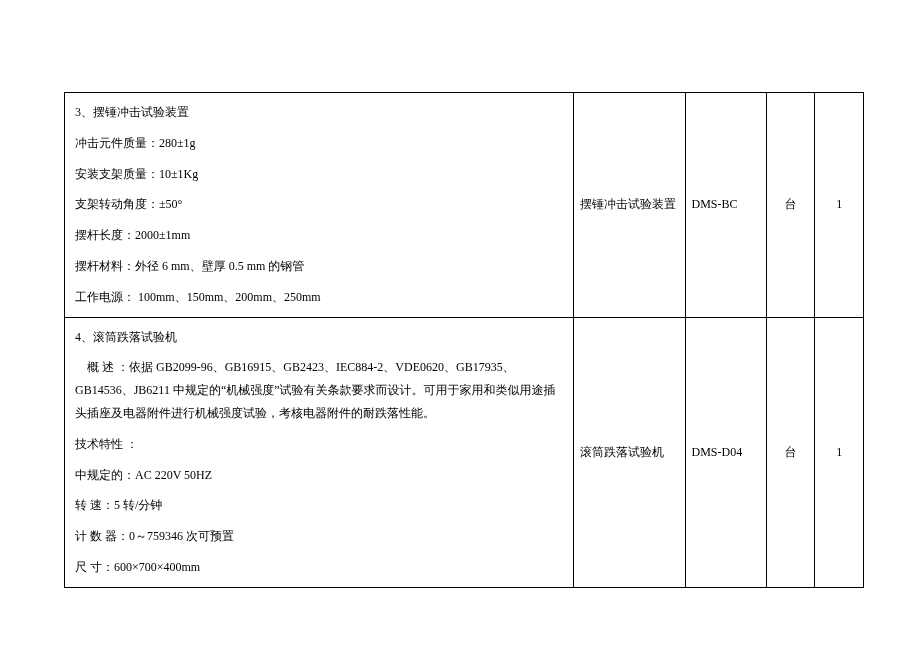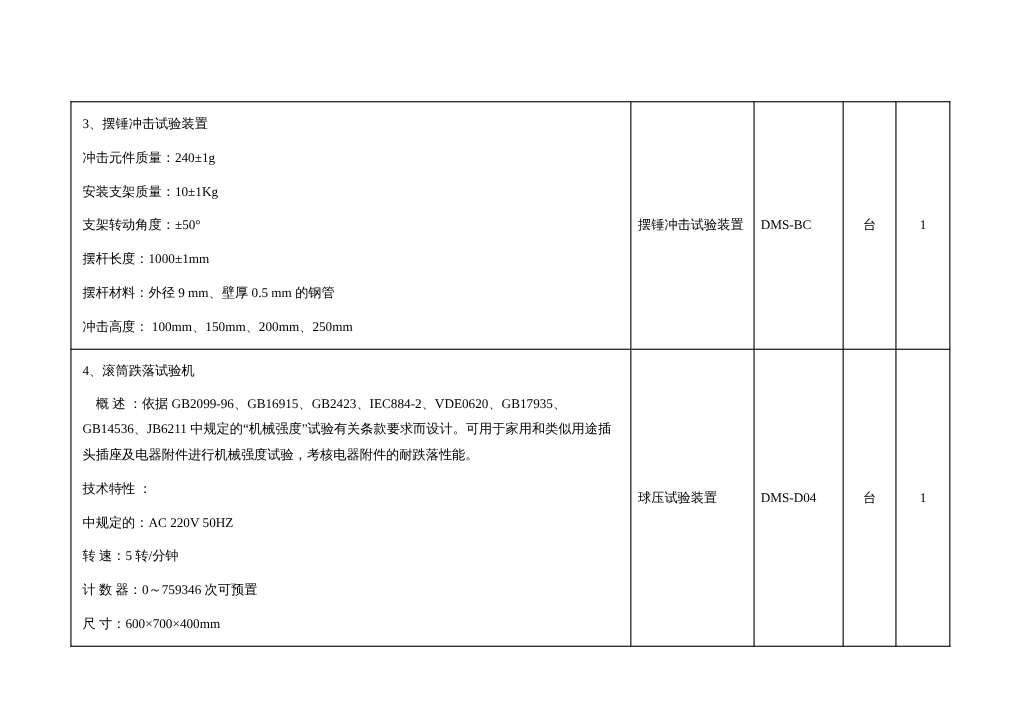--- a/index.html
+++ b/index.html
@@ -42,41 +42,41 @@
     <col class="col-desc">
     <col class="col-name">
     <col class="col-model">
     <col class="col-unit">
     <col class="col-qty">
   </colgroup>
   <tbody>
     <tr>
       <td>
         <div class="desc-line">3、摆锤冲击试验装置</div>
-        <div class="desc-line">冲击元件质量：240±1g</div>
+        <div class="desc-line">冲击元件质量：280±1g</div>
         <div class="desc-line">安装支架质量：10±1Kg</div>
         <div class="desc-line">支架转动角度：±50°</div>
-        <div class="desc-line">摆杆长度：1000±1mm</div>
-        <div class="desc-line">摆杆材料：外径 9 mm、壁厚 0.5 mm 的钢管</div>
-        <div class="desc-line">冲击高度： 100mm、150mm、200mm、250mm</div>
+        <div class="desc-line">摆杆长度：2000±1mm</div>
+        <div class="desc-line">摆杆材料：外径 6 mm、壁厚 0.5 mm 的钢管</div>
+        <div class="desc-line">工作电源： 100mm、150mm、200mm、250mm</div>
       </td>
       <td>摆锤冲击试验装置</td>
       <td>DMS-BC</td>
       <td class="col-unit">台</td>
       <td class="col-qty">1</td>
     </tr>
     <tr>
       <td>
         <div class="desc-line">4、滚筒跌落试验机</div>
         <div class="desc-line">    概 述 ：依据 GB2099-96、GB16915、GB2423、IEC884-2、VDE0620、GB17935、GB14536、JB6211 中规定的“机械强度”试验有关条款要求而设计。可用于家用和类似用途插头插座及电器附件进行机械强度试验，考核电器附件的耐跌落性能。</div>
         <div class="desc-line">技术特性 ：</div>
         <div class="desc-line">中规定的：AC 220V 50HZ</div>
         <div class="desc-line">转 速：5 转/分钟</div>
         <div class="desc-line">计 数 器：0～759346 次可预置</div>
         <div class="desc-line">尺 寸：600×700×400mm</div>
       </td>
-      <td>球压试验装置</td>
+      <td>滚筒跌落试验机</td>
       <td>DMS-D04</td>
       <td class="col-unit">台</td>
       <td class="col-qty">1</td>
     </tr>
   </tbody>
 </table>
 
 </body></html>

